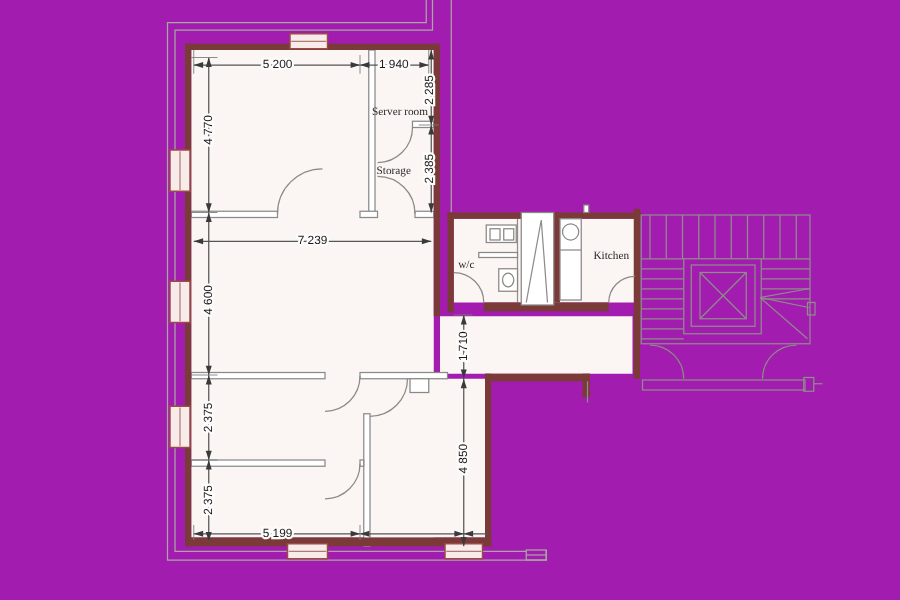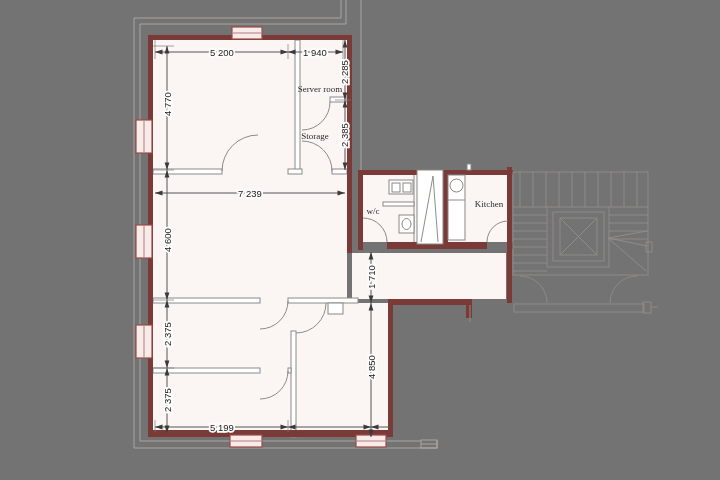--- a/index.html
+++ b/index.html
@@ -1,16 +1,16 @@
 <!DOCTYPE html>
 <html><head>
 <meta charset="utf-8">
 <style>
   html,body{margin:0;padding:0;background:#fff;}
-  #stage{position:relative;width:720px;height:480px;background:#737373;overflow:hidden;
+  #stage{position:relative;width:720px;height:480px;background:#a21caf;overflow:hidden;
          font-family:"Liberation Sans",sans-serif;}
   svg{display:block;}
   .dim-text{font-family:"Liberation Sans",sans-serif;font-size:9.5px;fill:#1c1c1c;
             text-anchor:middle;dominant-baseline:central;
             paint-order:stroke fill;stroke:#fdfcfb;stroke-width:3.5px;}
   .room-text{font-family:"Liberation Serif",serif;font-size:9px;fill:#2a2a2a;
              text-anchor:middle;dominant-baseline:central;}
   .outline{stroke:#aaa6a3;stroke-width:1;fill:none;}
   .redwall{fill:#7a3b38;stroke:none;}
   .gwall{fill:#ffffff;stroke:#8a8a8a;stroke-width:1;}

